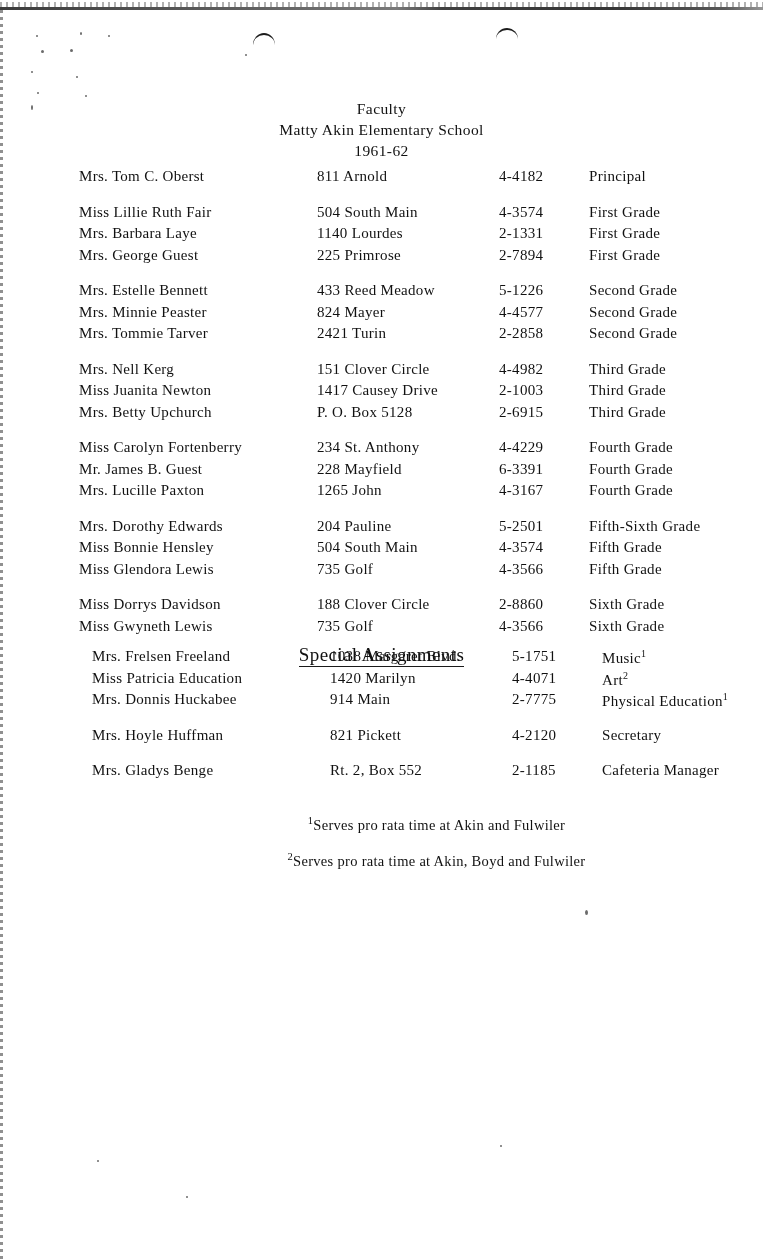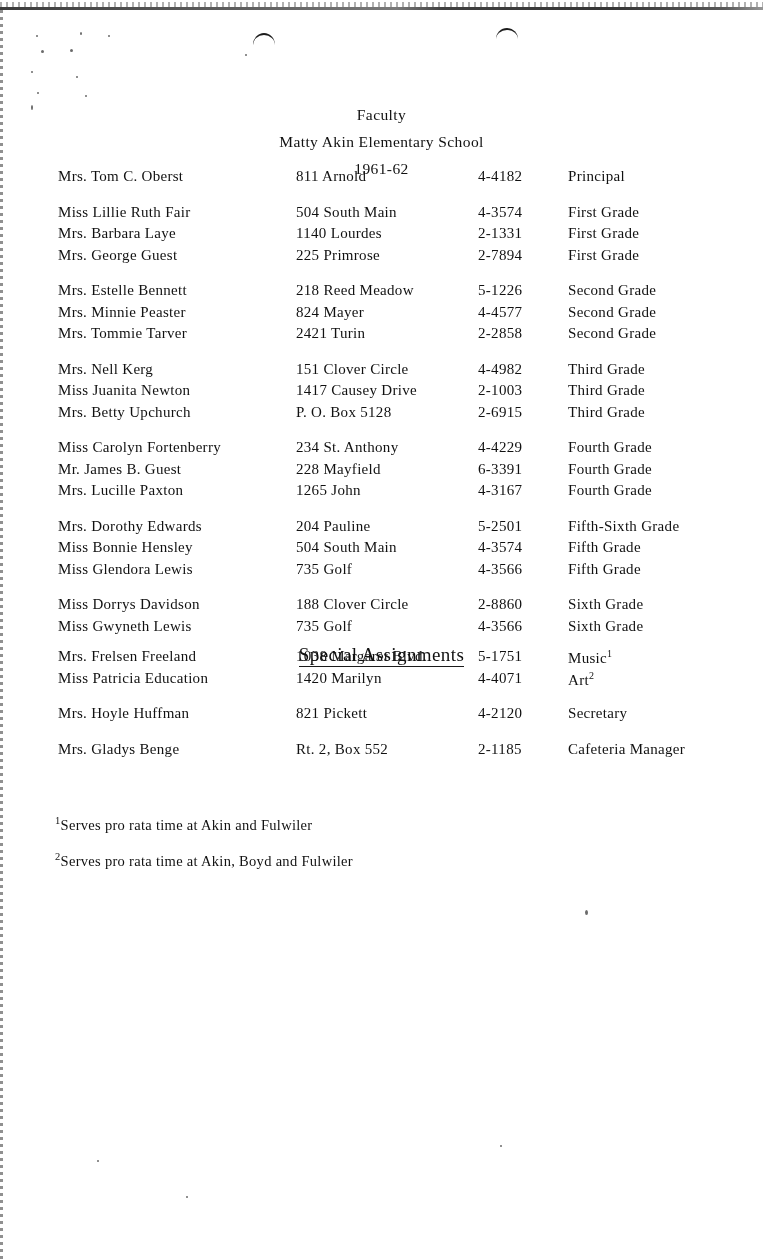--- a/index.html
+++ b/index.html
@@ -68,31 +68,31 @@
     position: absolute;
     top: 98px; left: 0;
     width: 763px;
     text-align: center;
     line-height: 21px;
   }
   #doc-header .hline {
     font-size: 15.5px;
     letter-spacing: .4px;
     white-space: pre;
-    margin-top: 6px;
   }
 
   
   #faculty-table {
     position: absolute;
     top: 168px; left: 0;
     width: 763px;
   }
   .group {
     margin-bottom: 14px;
+    margin-left: 21px;
   }
   .row {
     position: relative;
     height: 21.5px;
     font-size: 15px;
     letter-spacing: .3px;
     white-space: pre;
   }
   .c-name    { position: absolute; left: 58px;  top: 0; }
   .c-address { position: absolute; left: 296px; top: 0; }
@@ -113,29 +113,30 @@
     font-size: 19px;
     letter-spacing: .4px;
   }
   #special-heading span {
     border-bottom: 1.5px solid #1a1a1a;
     padding-bottom: 1px;
   }
 
   #special-table {
     position: absolute;
-    top: 648px; left: 0;
+    top: 648px; left: 13px;
     width: 638px;
     font-family: Liberation Serif, serif;
   }
 
   #footnotes {
     position: absolute;
     top: 815px; left: 0;
     width: 763px;
+    text-align: center;
   }
   .footnote {
     position: relative;
     left: 55px;
     font-size: 14.5px;
     letter-spacing: .3px;
     margin-bottom: 17px;
     white-space: pre;
   }
   .footnote .fn-mark {
@@ -205,21 +206,21 @@
         <span class="c-name">Mrs. George Guest</span>
         <span class="c-address">225 Primrose</span>
         <span class="c-phone">2-7894</span>
         <span class="c-role">First Grade</span>
       </div>
     </div>
 
     <div class="group">
       <div class="row">
         <span class="c-name">Mrs. Estelle Bennett</span>
-        <span class="c-address">218 Reed Meadow</span>
+        <span class="c-address">433 Reed Meadow</span>
         <span class="c-phone">5-1226</span>
         <span class="c-role">Second Grade</span>
       </div>
       <div class="row">
         <span class="c-name">Mrs. Minnie Peaster</span>
         <span class="c-address">824 Mayer</span>
         <span class="c-phone">4-4577</span>
         <span class="c-role">Second Grade</span>
       </div>
       <div class="row">
@@ -322,20 +323,26 @@
         <span class="c-address">1038 Margaret Blvd.</span>
         <span class="c-phone">5-1751</span>
         <span class="c-role"><span>Music</span><sup>1</sup></span>
       </div>
       <div class="row">
         <span class="c-name">Miss Patricia Education</span>
         <span class="c-address">1420 Marilyn</span>
         <span class="c-phone">4-4071</span>
         <span class="c-role"><span>Art</span><sup>2</sup></span>
       </div>
+      <div class="row">
+        <span class="c-name">Mrs. Donnis Huckabee</span>
+        <span class="c-address">914 Main</span>
+        <span class="c-phone">2-7775</span>
+        <span class="c-role"><span>Physical Education</span><sup>1</sup></span>
+      </div>
     </div>
 
     <div class="group">
       <div class="row">
         <span class="c-name">Mrs. Hoyle Huffman</span>
         <span class="c-address">821 Pickett</span>
         <span class="c-phone">4-2120</span>
         <span class="c-role">Secretary</span>
       </div>
     </div>

